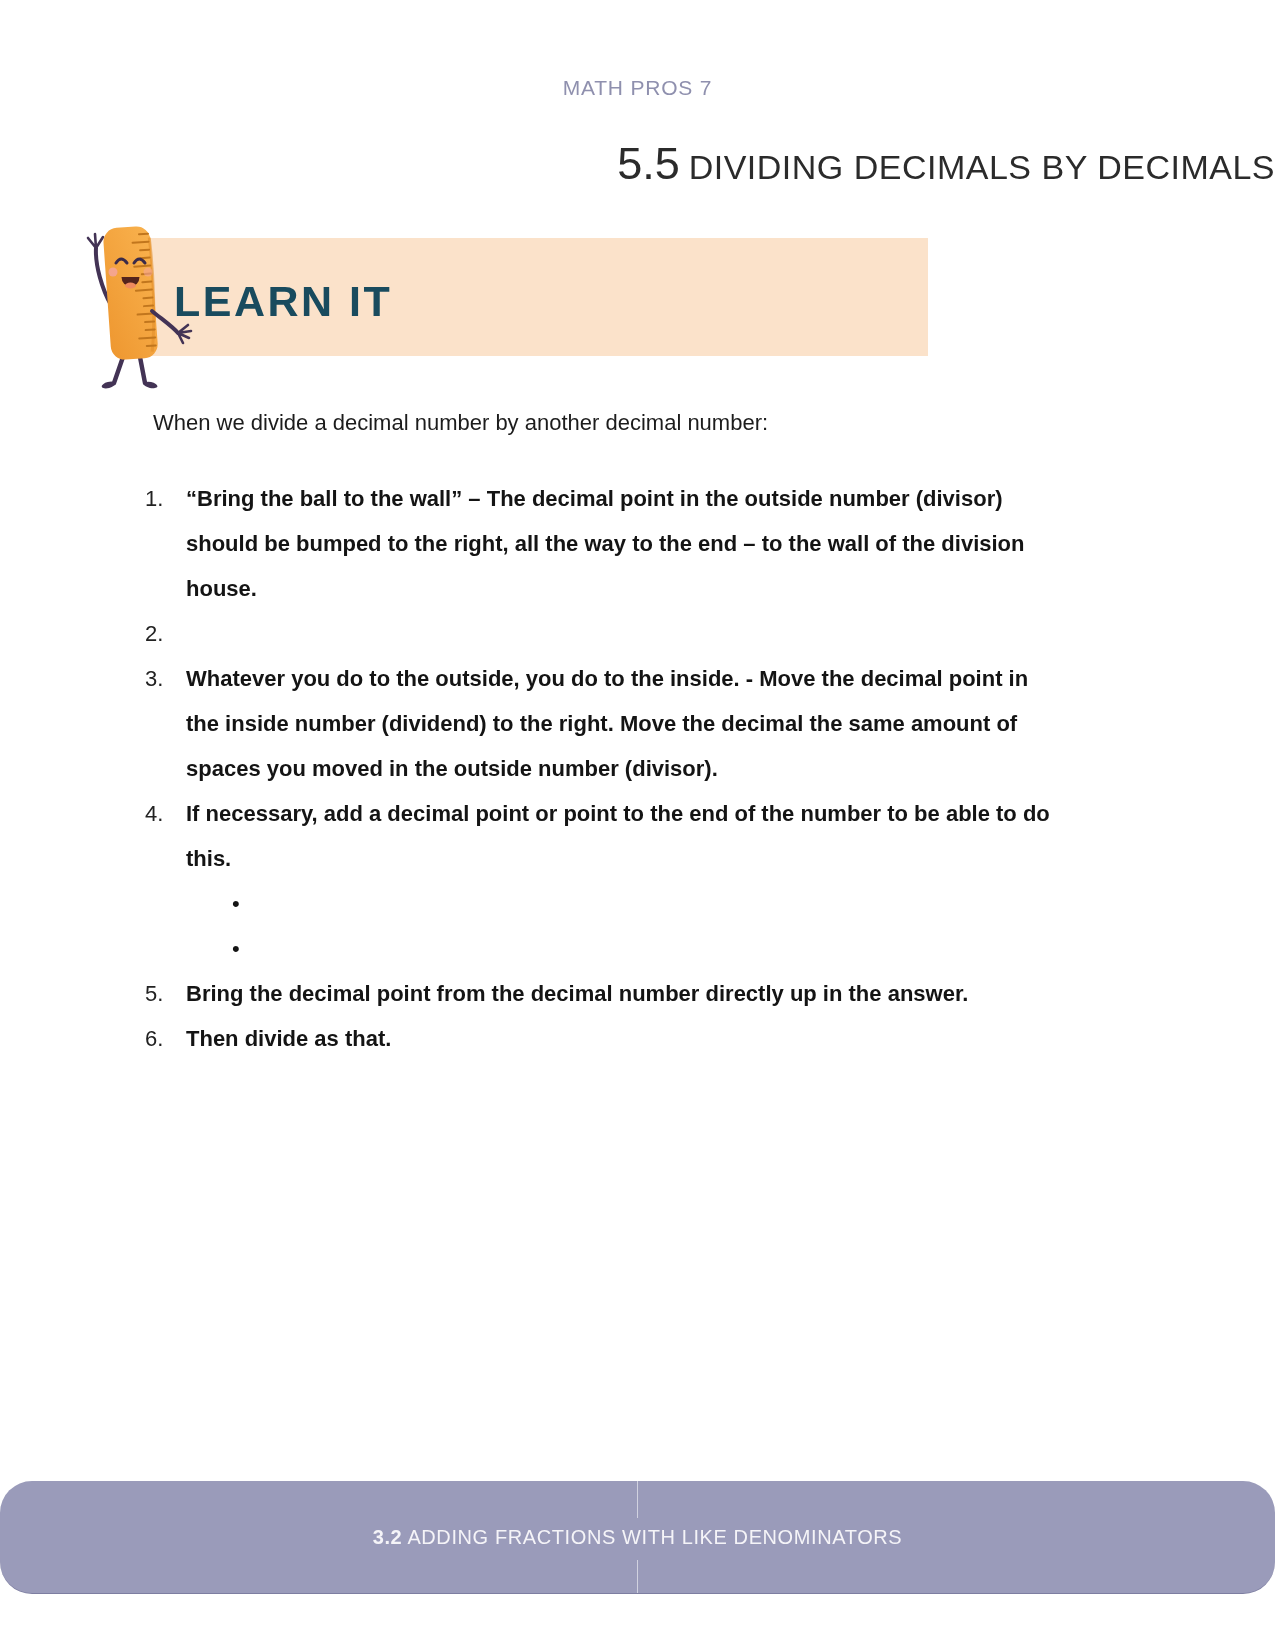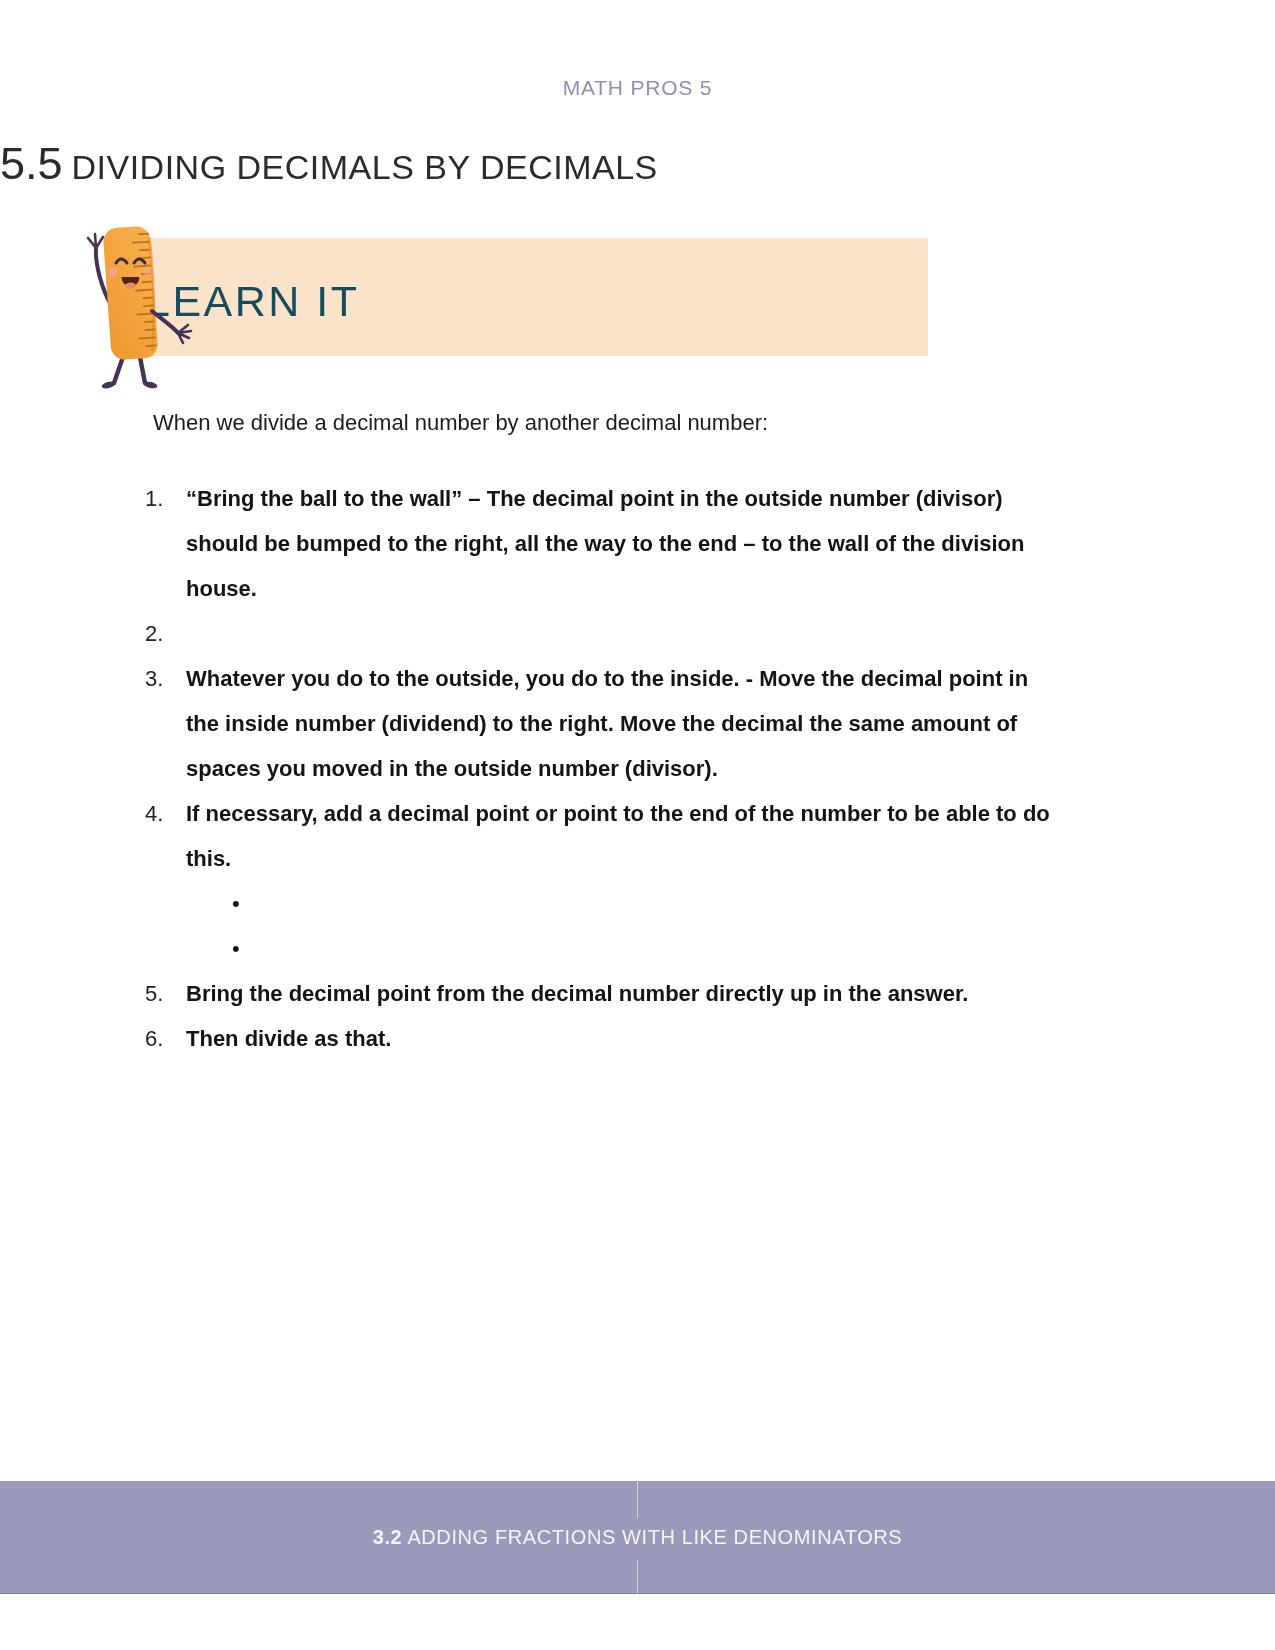--- a/index.html
+++ b/index.html
@@ -12,36 +12,36 @@
     overflow:hidden;
   }
   .running-header{
     position:absolute;top:76px;left:0;right:0;
     text-align:center;
     font-size:21px;letter-spacing:.8px;
     color:var(--header-text,#8F90AE);
   }
   .title{
     position:absolute;top:138px;left:0;right:0;
-    margin:0;text-align:left;
+    margin:0;text-align:right;
     font-weight:400;color:#2b2b2b;
   }
   .title-num{font-size:45px;}
   .title-rest{font-size:34px;letter-spacing:.5px;}
   .banner{
     position:relative;
     margin:0;
     position:absolute;left:118px;top:238px;
     width:810px;height:118px;
     background:var(--banner-bg,#FBE2CA);
     display:flex;align-items:center;
   }
   .banner-label{
-    margin-left:28px;padding-top:8px;
-    font-size:43px;font-weight:400;letter-spacing:2.5px;
+    margin-left:56px;padding-top:8px;
+    font-size:43px;font-weight:700;letter-spacing:2.5px;
     color:var(--banner-text,#194B5E);
   }
   .mascot{
     position:absolute;left:-43px;top:-23px;
     width:125px;height:180px;
   }
   .intro{
     position:absolute;left:145px;top:402px;
     margin:8px;font-size:22px;color:#1c1c1c;
   }
@@ -55,41 +55,42 @@
   .step-text{font-weight:700;}
   .sub-bullets{list-style:none;margin:0;padding:0;}
   .sub-bullet{display:flex;font-weight:400;}
   .bullet-marker{flex:none;width:27px;margin-left:87px;font-size:22px;}
   .bullet-text{width:800px;}
   .footer-bar{
     position:absolute;left:0;top:1481px;
     width:1275px;height:112px;
     background:var(--footer-bar,#9A9BBA);
     border-bottom:1px solid rgba(90,92,130,.45);
+    border-radius:32px;
   }
   .footer-text{
     position:absolute;left:0;right:0;top:50%;
     transform:translateY(-50%);
     text-align:center;
     color:#f5f4f8;font-size:20px;letter-spacing:.6px;
   }
   .footer-text b{font-weight:700;}
   .footer-divider{
     position:absolute;left:637px;width:1px;
     background:rgba(255,255,255,.55);
   }
   .footer-divider.top{top:0;height:37px;}
   .footer-divider.bottom{bottom:0;height:33px;}
 </style>
 </head>
 <body>
 
 <div class="page">
 
-  <div class="running-header">MATH PROS 5</div>
+  <div class="running-header">MATH PROS 7</div>
 
   <h1 class="title"><span class="title-num">5.5</span><span> </span><span class="title-rest">DIVIDING DECIMALS BY DECIMALS</span></h1>
 
   <div class="banner">
     <svg class="mascot" viewBox="0 0 125 180" xmlns="http://www.w3.org/2000/svg">
       <defs>
         <linearGradient id="rg" x1="1" y1="0" x2="0" y2="1">
           <stop offset="0" stop-color="#F9B24E"></stop>
           <stop offset="1" stop-color="#EE9730"></stop>
         </linearGradient>

